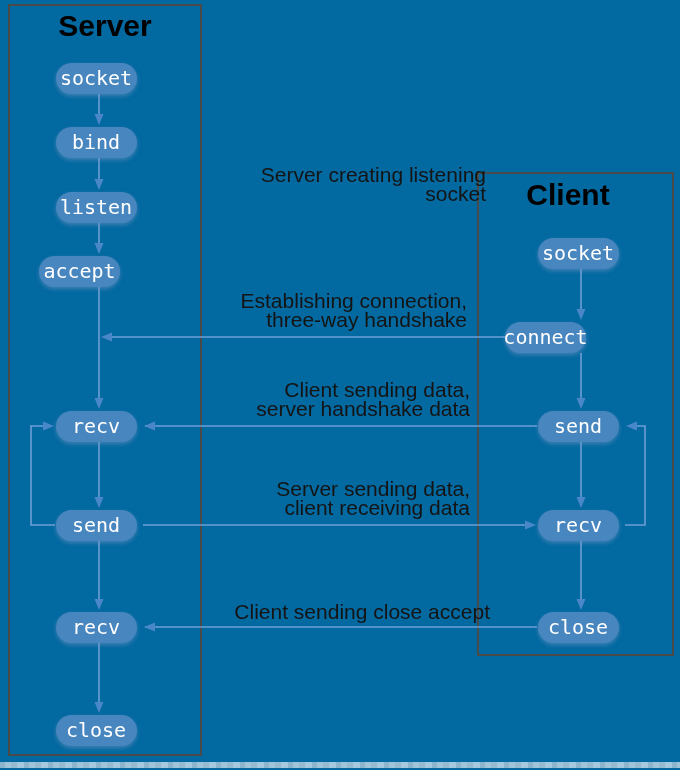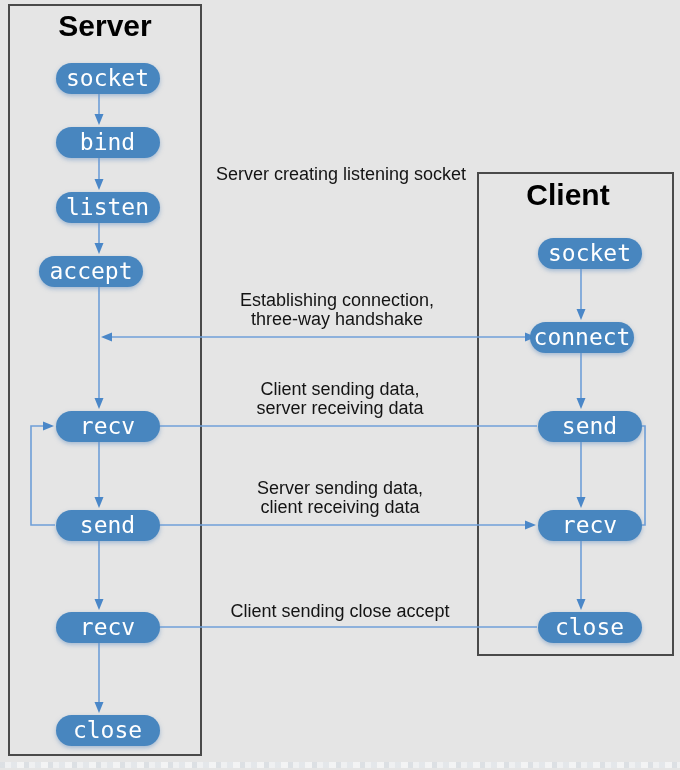--- a/index.html
+++ b/index.html
@@ -5,44 +5,44 @@
   :root{
     --node-fill:#4886BF;
     --connector:#6F9FD8;
     --arrowhead:#4A87C8;
     --box-border:#4A4A4A;
     --node-text:#FFFFFF;
     --label-text:#141414;
   }
   html,body{margin:0;padding:0;background:#fff;}
   .canvas{
-    position:relative;width:680px;height:770px;background:#e5e5e5;
+    position:relative;width:680px;height:770px;background:#0369a1;
     font-family:"Liberation Sans",sans-serif;overflow:hidden;
   }
   .group-box{
     position:absolute;border:2px solid var(--box-border);background:transparent;
     box-sizing:border-box;
   }
   .group-title{
     position:absolute;text-align:center;font-weight:bold;font-size:30px;
     color:#000;letter-spacing:0px;line-height:34px;
   }
   svg.connectors{position:absolute;left:0;top:0;width:680px;height:770px;}
   .conn{stroke:var(--connector);stroke-width:1.6;fill:none;}
   .ah{fill:var(--arrowhead);stroke:none;}
   .node{
-    position:absolute;width:104px;height:31px;border-radius:15.5px;
+    position:absolute;width:81px;height:31px;border-radius:15.5px;
     background:var(--node-fill);color:var(--node-text);
     display:flex;align-items:center;justify-content:center;
-    font-family:"DejaVu Sans Mono",monospace;font-size:23px;line-height:19px;
+    font-family:"DejaVu Sans Mono",monospace;font-size:20px;line-height:19px;
     box-shadow:0 2px 4px rgba(110,150,195,0.55);
   }
   .flow-label{
-    position:absolute;text-align:center;color:var(--label-text);
-    font-size:18px;line-height:19px;
+    position:absolute;text-align:right;color:var(--label-text);
+    font-size:21px;line-height:19px;
   }
   .flow-label span{display:block;}
   .noise-strip{
     position:absolute;left:0;top:762px;width:680px;height:6px;opacity:.65;
     background:repeating-linear-gradient(90deg,#d7dde3 0 5px,#f4f6f8 5px 11px,#e3e8ed 11px 17px,#fafbfc 17px 24px);
   }
 </style>
 </head>
 <body>
 
@@ -137,35 +137,35 @@
   <div class="node" style="left:55.5px;top:62.5px;">socket</div>
   <div class="node" style="left:55.5px;top:126.5px;">bind</div>
   <div class="node" style="left:55.5px;top:191.5px;">listen</div>
   <div class="node" style="left:39px;top:255.5px;">accept</div>
   <div class="node" style="left:55.5px;top:410.5px;">recv</div>
   <div class="node" style="left:55.5px;top:509.5px;">send</div>
   <div class="node" style="left:55.5px;top:611.5px;">recv</div>
   <div class="node" style="left:55.5px;top:714.5px;">close</div>
 
   <div class="node" style="left:537.5px;top:237.5px;">socket</div>
-  <div class="node" style="left:530px;top:321.5px;">connect</div>
+  <div class="node" style="left:505px;top:321.5px;">connect</div>
   <div class="node" style="left:537.5px;top:410.5px;">send</div>
   <div class="node" style="left:537.5px;top:509.5px;">recv</div>
   <div class="node" style="left:537.5px;top:611.5px;">close</div>
 
   <div class="flow-label" style="left:196px;top:165px;width:290px;">
     <span>Server creating listening socket</span>
   </div>
   <div class="flow-label" style="left:207px;top:291px;width:260px;">
     <span>Establishing connection,</span>
     <span>three-way handshake</span>
   </div>
   <div class="flow-label" style="left:210px;top:380px;width:260px;">
     <span>Client sending data,</span>
-    <span>server receiving data</span>
+    <span>server handshake data</span>
   </div>
   <div class="flow-label" style="left:210px;top:479px;width:260px;">
     <span>Server sending data,</span>
     <span>client receiving data</span>
   </div>
   <div class="flow-label" style="left:190px;top:602px;width:300px;">
     <span>Client sending close accept</span>
   </div>
 
   <div class="noise-strip"></div>

